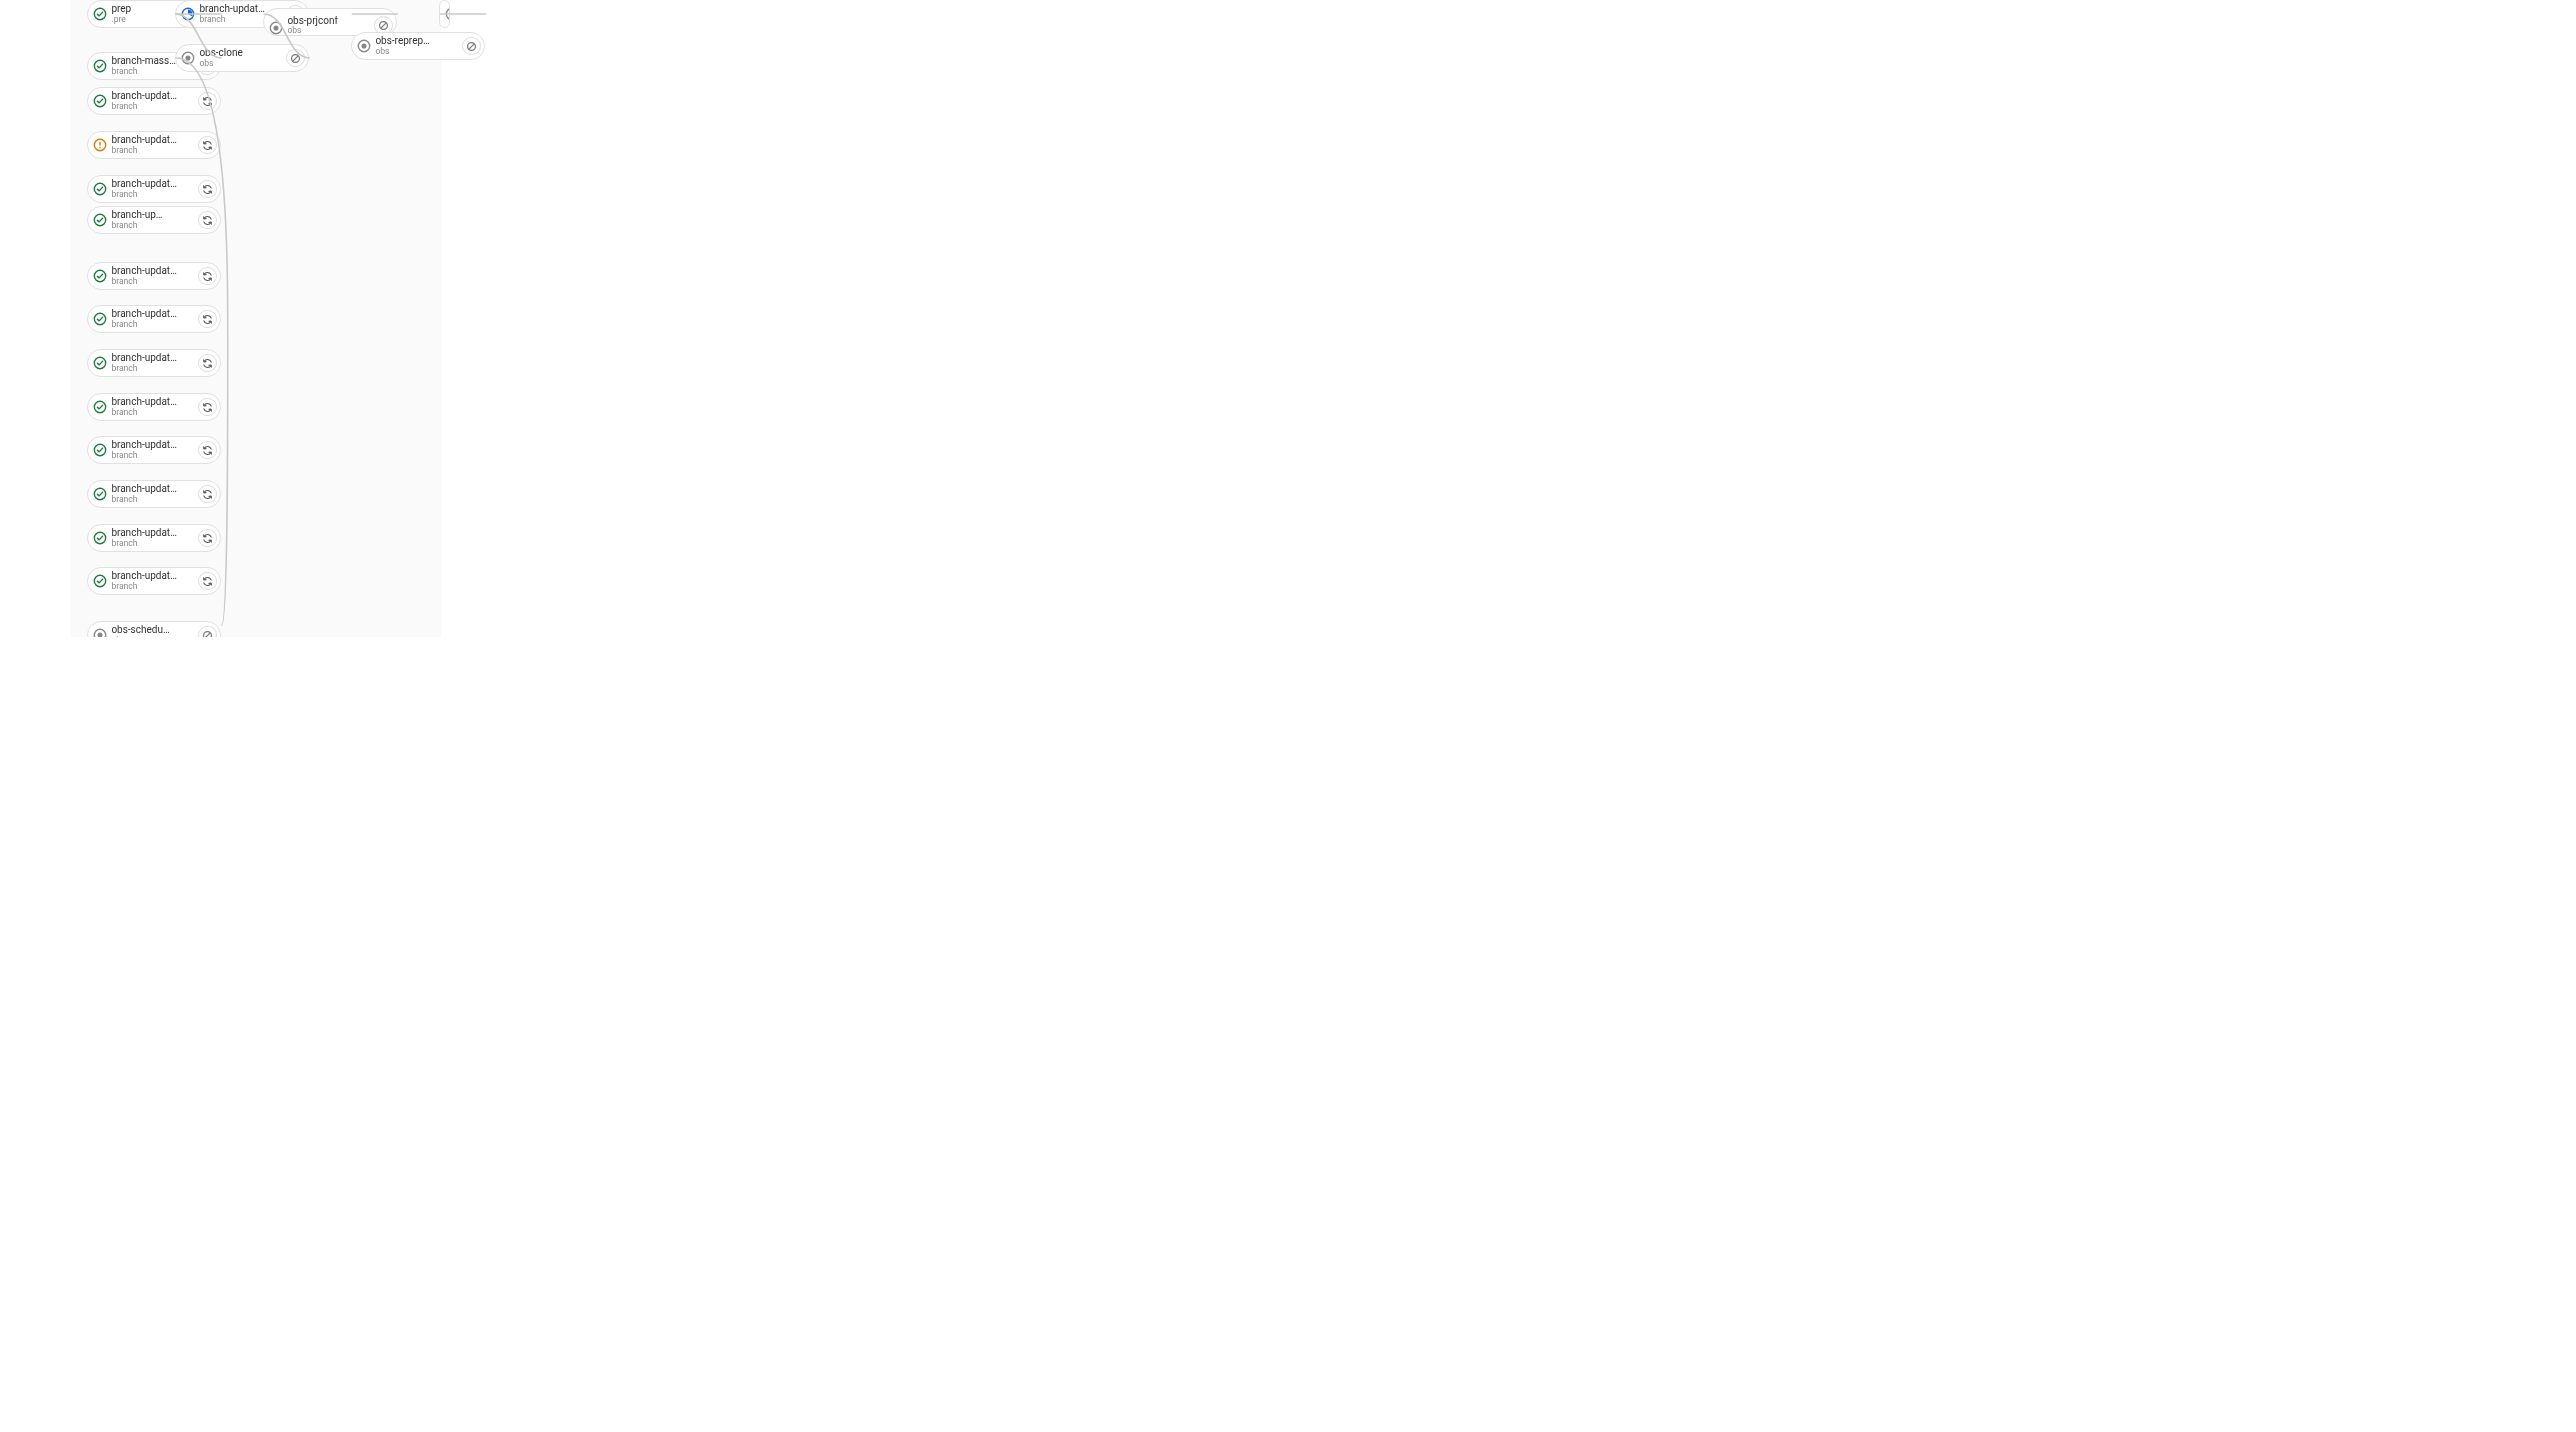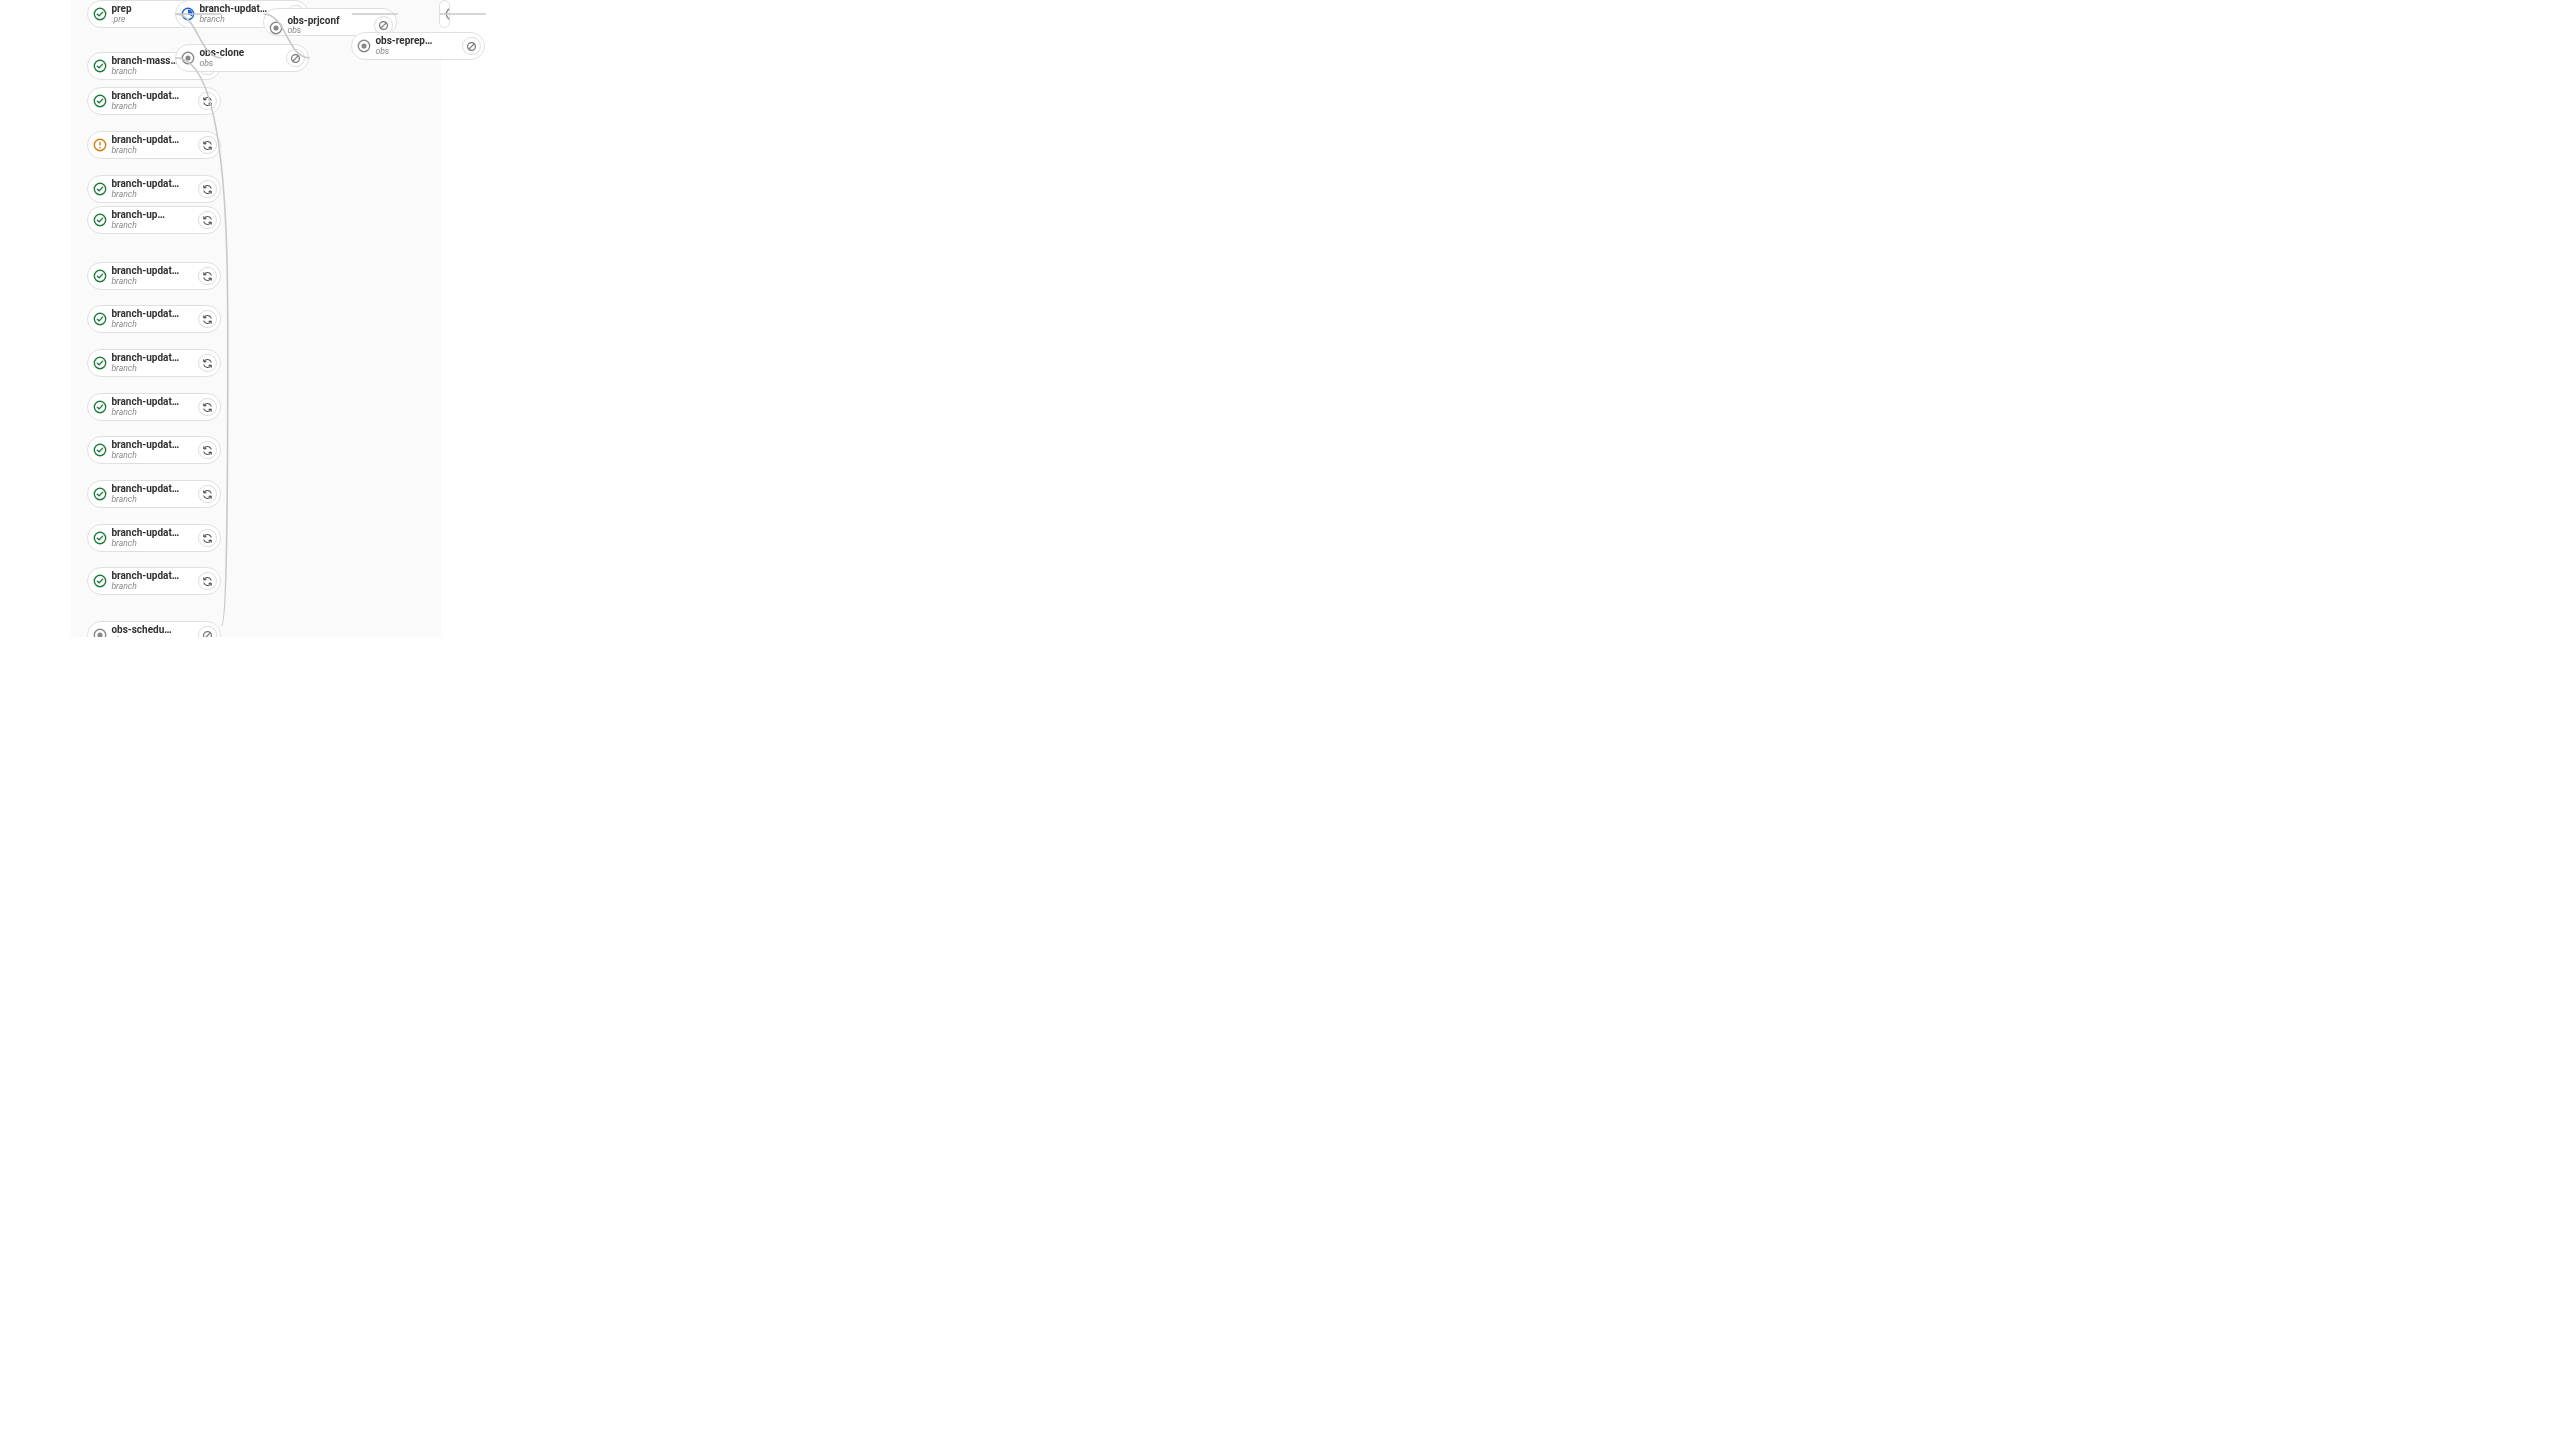--- a/index.html
+++ b/index.html
@@ -64,32 +64,31 @@
     .node .labels {
       display: flex;
       flex-direction: column;
       line-height: 1;
       overflow: hidden;
       flex: 1 1 auto;
       min-width: 0;
     }
     .node .title {
       font-size: 10px;
-      font-weight: 700;
+      font-weight: 400;
       color: #303030;
       white-space: nowrap;
       overflow: hidden;
       text-overflow: ellipsis;
     }
     .node .stage {
       font-size: 8.6px;
       color: #888;
       white-space: nowrap;
       margin-top: 0.8px;
-      font-style: italic;
     }
     .action-btn {
       width: 18.7px;
       height: 18.7px;
       border-radius: 9.4px;
       border: 0.8px solid #ddd;
       background: #fff;
       display: flex;
       align-items: center;
       justify-content: center;

